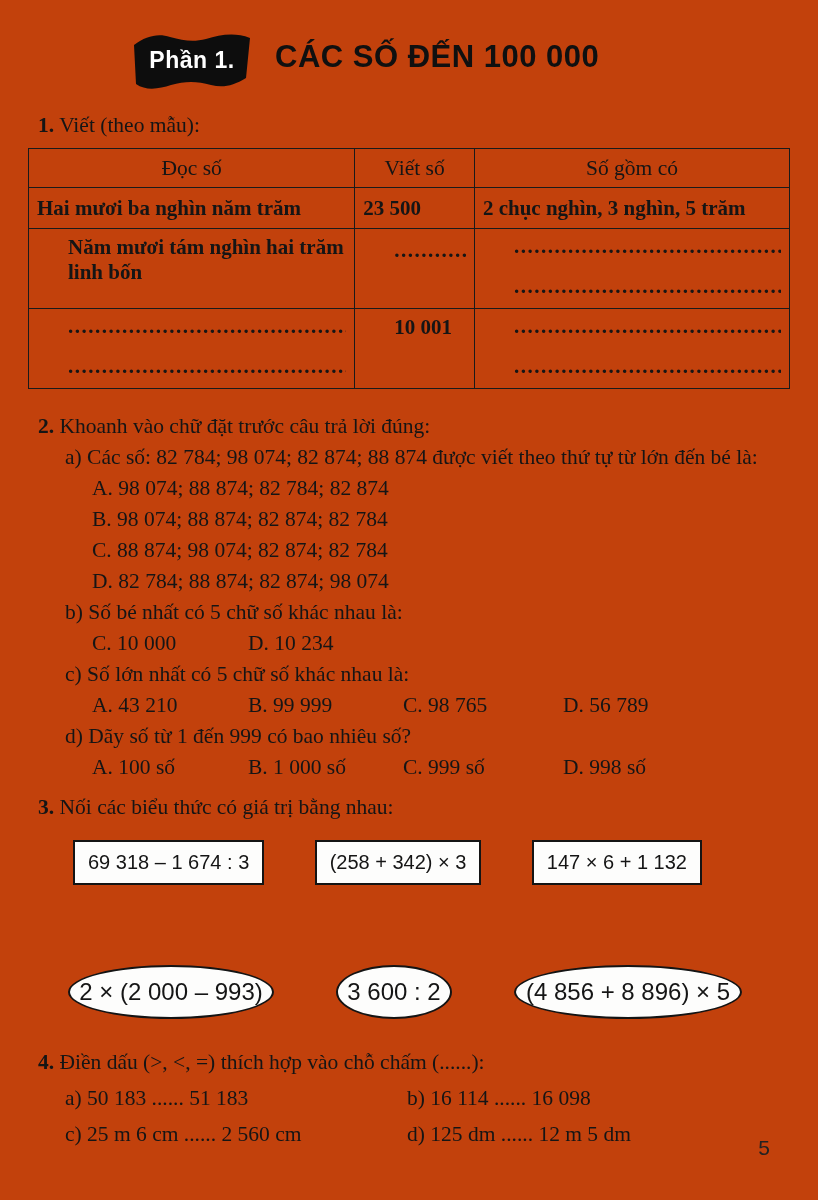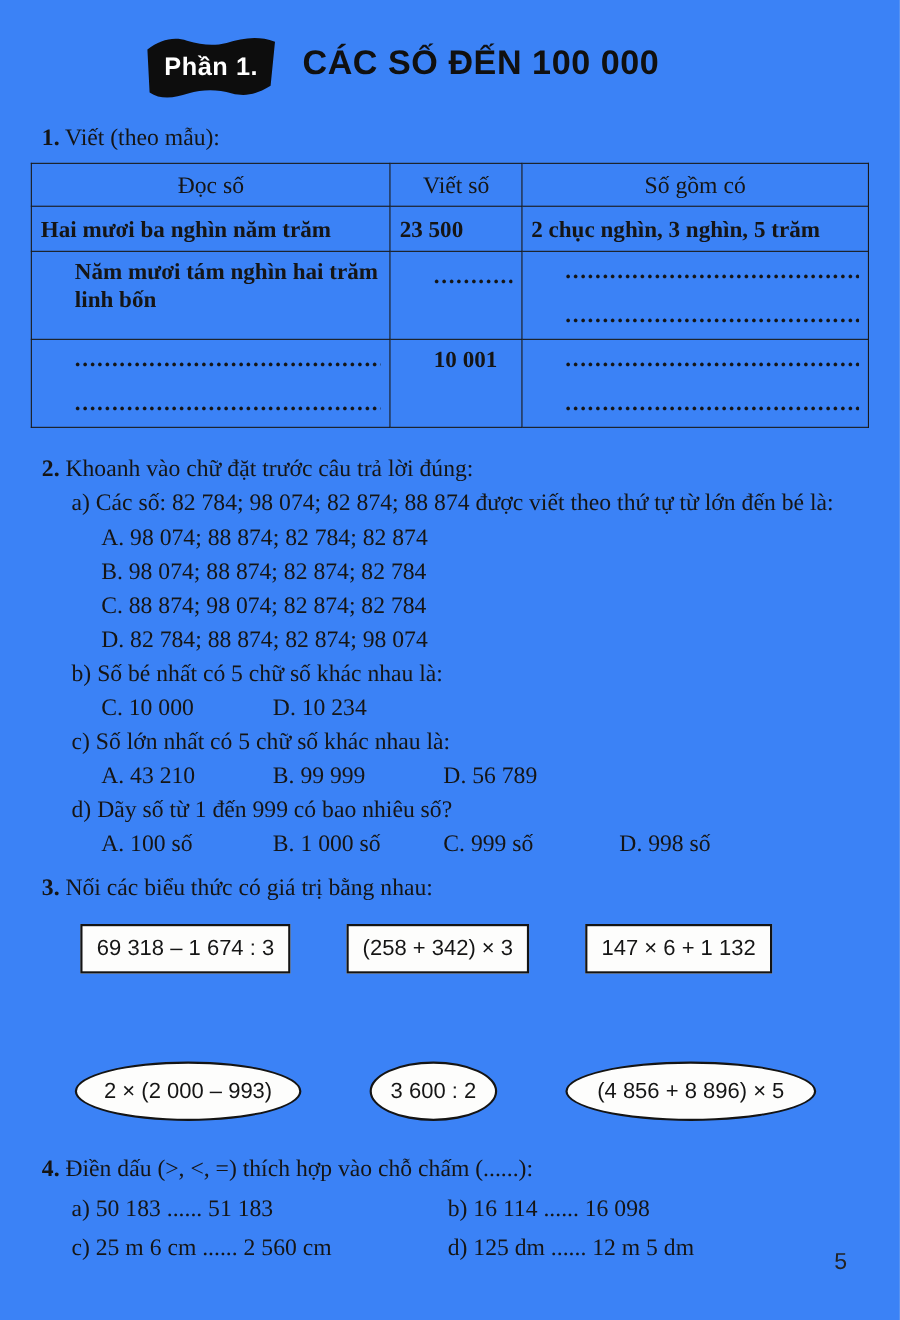--- a/index.html
+++ b/index.html
@@ -1,21 +1,21 @@
 <!DOCTYPE html>
 <html><head>
 <meta charset="utf-8">
 <style>
   html,body{margin:0;padding:0;}
   body{background:#e8e8e6;}
   .page{
     position:relative;
     width:818px;height:1200px;
     margin:0 auto;
-    background:#3b82f6;
+    background:#c2410c;
     font-family:"Liberation Serif", serif;
     color:#151515;
     overflow:hidden;
     box-sizing:border-box;
     padding:28px 28px 0 28px;
   }
   
   .header{position:relative;height:70px;}
   .flag{position:absolute;left:100px;top:0;width:128px;height:66px;}
   .flag svg{position:absolute;left:0;top:0;width:128px;height:66px;}
@@ -69,21 +69,21 @@
     margin:17px 88px 0 45px;
     font-family:"Liberation Sans", sans-serif;font-size:20px;
   }
   .exprbox{
     border:2px solid #141414;background:#fdfdfc;
     padding:9px 13px;white-space:nowrap;
   }
   .ellrow{
     display:flex;justify-content:space-between;align-items:center;
     margin:80px 48px 0 40px;
-    font-family:"Liberation Sans", sans-serif;font-size:20px;
+    font-family:"Liberation Sans", sans-serif;font-size:24px;
   }
   .exprell{
     border:2px solid #141414;border-radius:50%;
     height:54px;display:flex;align-items:center;justify-content:center;
     white-space:nowrap;box-sizing:border-box;background:#fdfdfc;
   }
   .ell-a{width:206px;}
   .ell-b{width:116px;}
   .ell-c{width:228px;}
   
@@ -171,20 +171,21 @@
     <p class="qline sub"><span>b)</span> <span>Số bé nhất có 5 chữ số khác nhau là:</span></p>
     <div class="optgrid">
       <span>C. 10 000</span>
       <span>D. 10 234</span>
     </div>
 
     <p class="qline sub"><span>c)</span> <span>Số lớn nhất có 5 chữ số khác nhau là:</span></p>
     <div class="optgrid">
       <span>A. 43 210</span>
       <span>B. 99 999</span>
+      <span>C. 98 765</span>
       <span>D. 56 789</span>
     </div>
 
     <p class="qline sub"><span>d)</span> <span>Dãy số từ 1 đến 999 có bao nhiêu số?</span></p>
     <div class="optgrid">
       <span>A. 100 số</span>
       <span>B. 1 000 số</span>
       <span>C. 999 số</span>
       <span>D. 998 số</span>
     </div>

